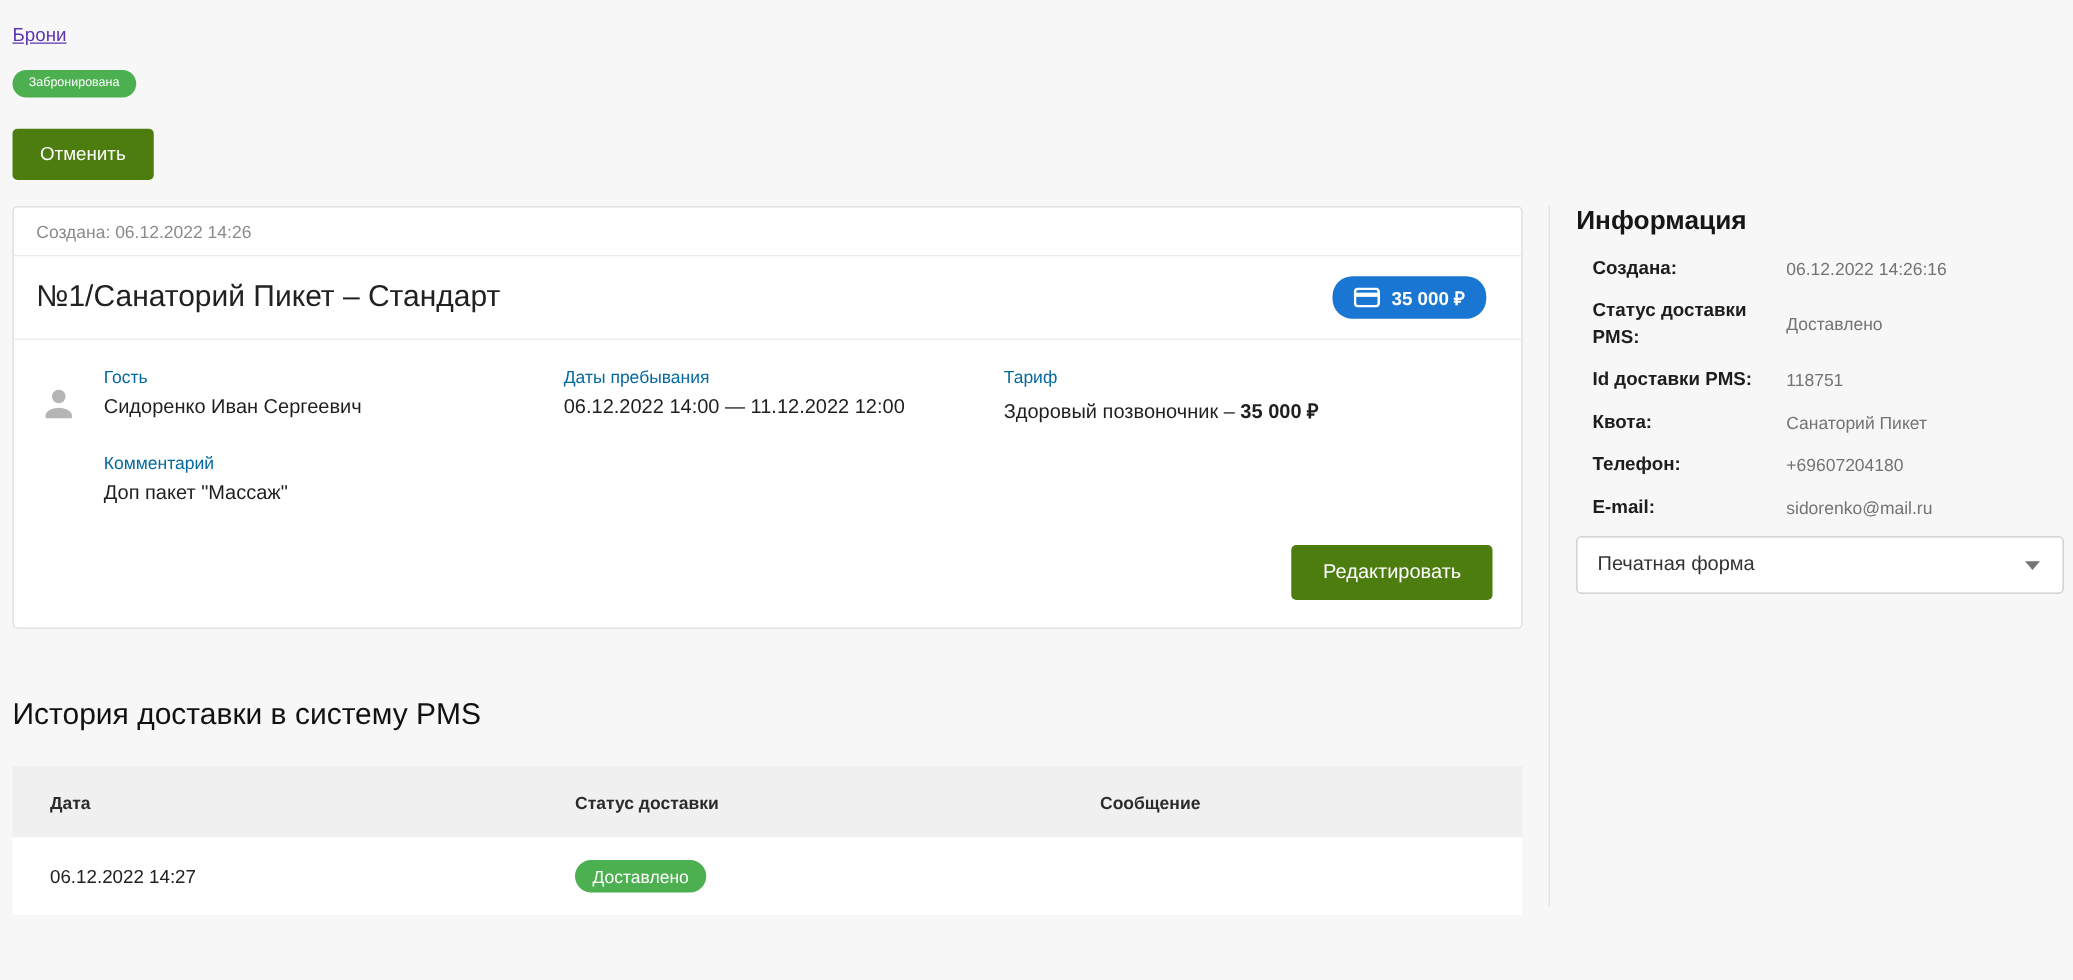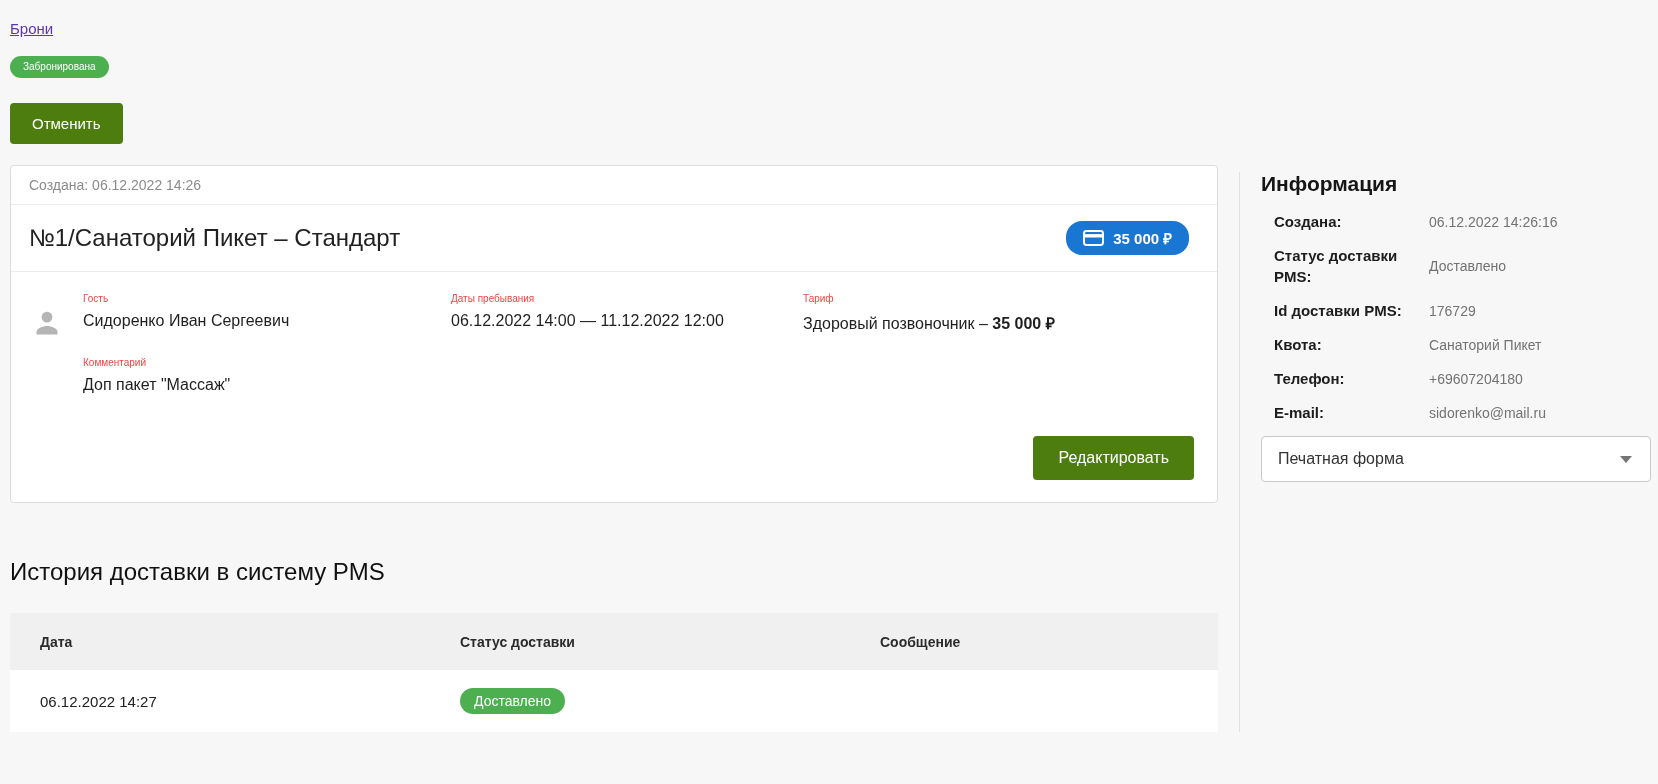--- a/index.html
+++ b/index.html
@@ -21,21 +21,21 @@
   .title-row { display:flex; align-items:flex-start; gap:15px; margin-top:15px; }
   .page-title { margin:0; font-size:28px; font-weight:400; color:#1b1b1b; letter-spacing:.2px; }
   .status-badge {
     background:#4caf50; color:#fff; font-size:10px; line-height:1;
     padding:6px 13px; border-radius:14px; margin-top:3px; white-space:nowrap;
   }
   .btn { border:none; cursor:pointer; background:#4d7c0f; color:#fff; border-radius:4px; font-family:inherit; font-weight:400; }
   .cancel-btn { margin-top:25px; font-size:15px; padding:12px 22px; }
 
   
-  .columns { display:flex; margin-top:21px;align-items:flex-end; }
+  .columns { display:flex; margin-top:21px; }
   .main-col { width:1208px; flex:none; }
   .aside-col {
     margin-left:21px; border-left:1px solid #e0e0e0;
     padding-left:21px; width:408px; height:560px;
   }
 
   
   .booking-card { background:#fff; border:1px solid #dcdcdc; border-radius:4px; }
   .card-created {
     padding:11px 18px; font-size:14px; color:#8b8b8b;
@@ -49,21 +49,21 @@
   .price-pill {
     display:flex; align-items:center; gap:9px;
     background:#1976d2; color:#fff; border-radius:16px;
     padding:7px 17px; font-size:15px; font-weight:700; white-space:nowrap;
   }
   .card-body { position:relative; display:flex; padding:21px 23px 22px 0; min-height:230px; }
   .avatar-col { width:72px; flex:none; display:flex; justify-content:center; padding-top:13px; }
   .col-guest { width:368px; flex:none; }
   .col-dates { width:352px; flex:none; }
   .col-tariff { flex:1; }
-  .field-label { font-size:10px; color:#ef4444; margin-bottom:8px; }
+  .field-label { font-size:14px; color:#0369a1; margin-bottom:8px; }
   .field-value { font-size:16px; color:#1f1f1f; }
   .comment-block { margin-top:27px; }
   .edit-btn { position:absolute; right:23px; bottom:22px; font-size:16px; padding:13px 25px; }
 
   
   .history-section { margin-top:55px; }
   .history-title { margin:0 0 27px; font-size:24px; font-weight:400; color:#111; }
   .htable-header {
     display:flex; align-items:center; background:#f0f0f0;
     height:57px; font-size:14px; font-weight:700; color:#2b2b2b; width:1208px;
@@ -189,21 +189,21 @@
       <div class="info-row">
         <div class="info-label">Создана:</div>
         <div class="info-value">06.12.2022 14:26:16</div>
       </div>
       <div class="info-row">
         <div class="info-label">Статус доставки PMS:</div>
         <div class="info-value">Доставлено</div>
       </div>
       <div class="info-row">
         <div class="info-label">Id доставки PMS:</div>
-        <div class="info-value">176729</div>
+        <div class="info-value">118751</div>
       </div>
       <div class="info-row">
         <div class="info-label">Квота:</div>
         <div class="info-value">Санаторий Пикет</div>
       </div>
       <div class="info-row">
         <div class="info-label">Телефон:</div>
         <div class="info-value">+69607204180</div>
       </div>
       <div class="info-row">

